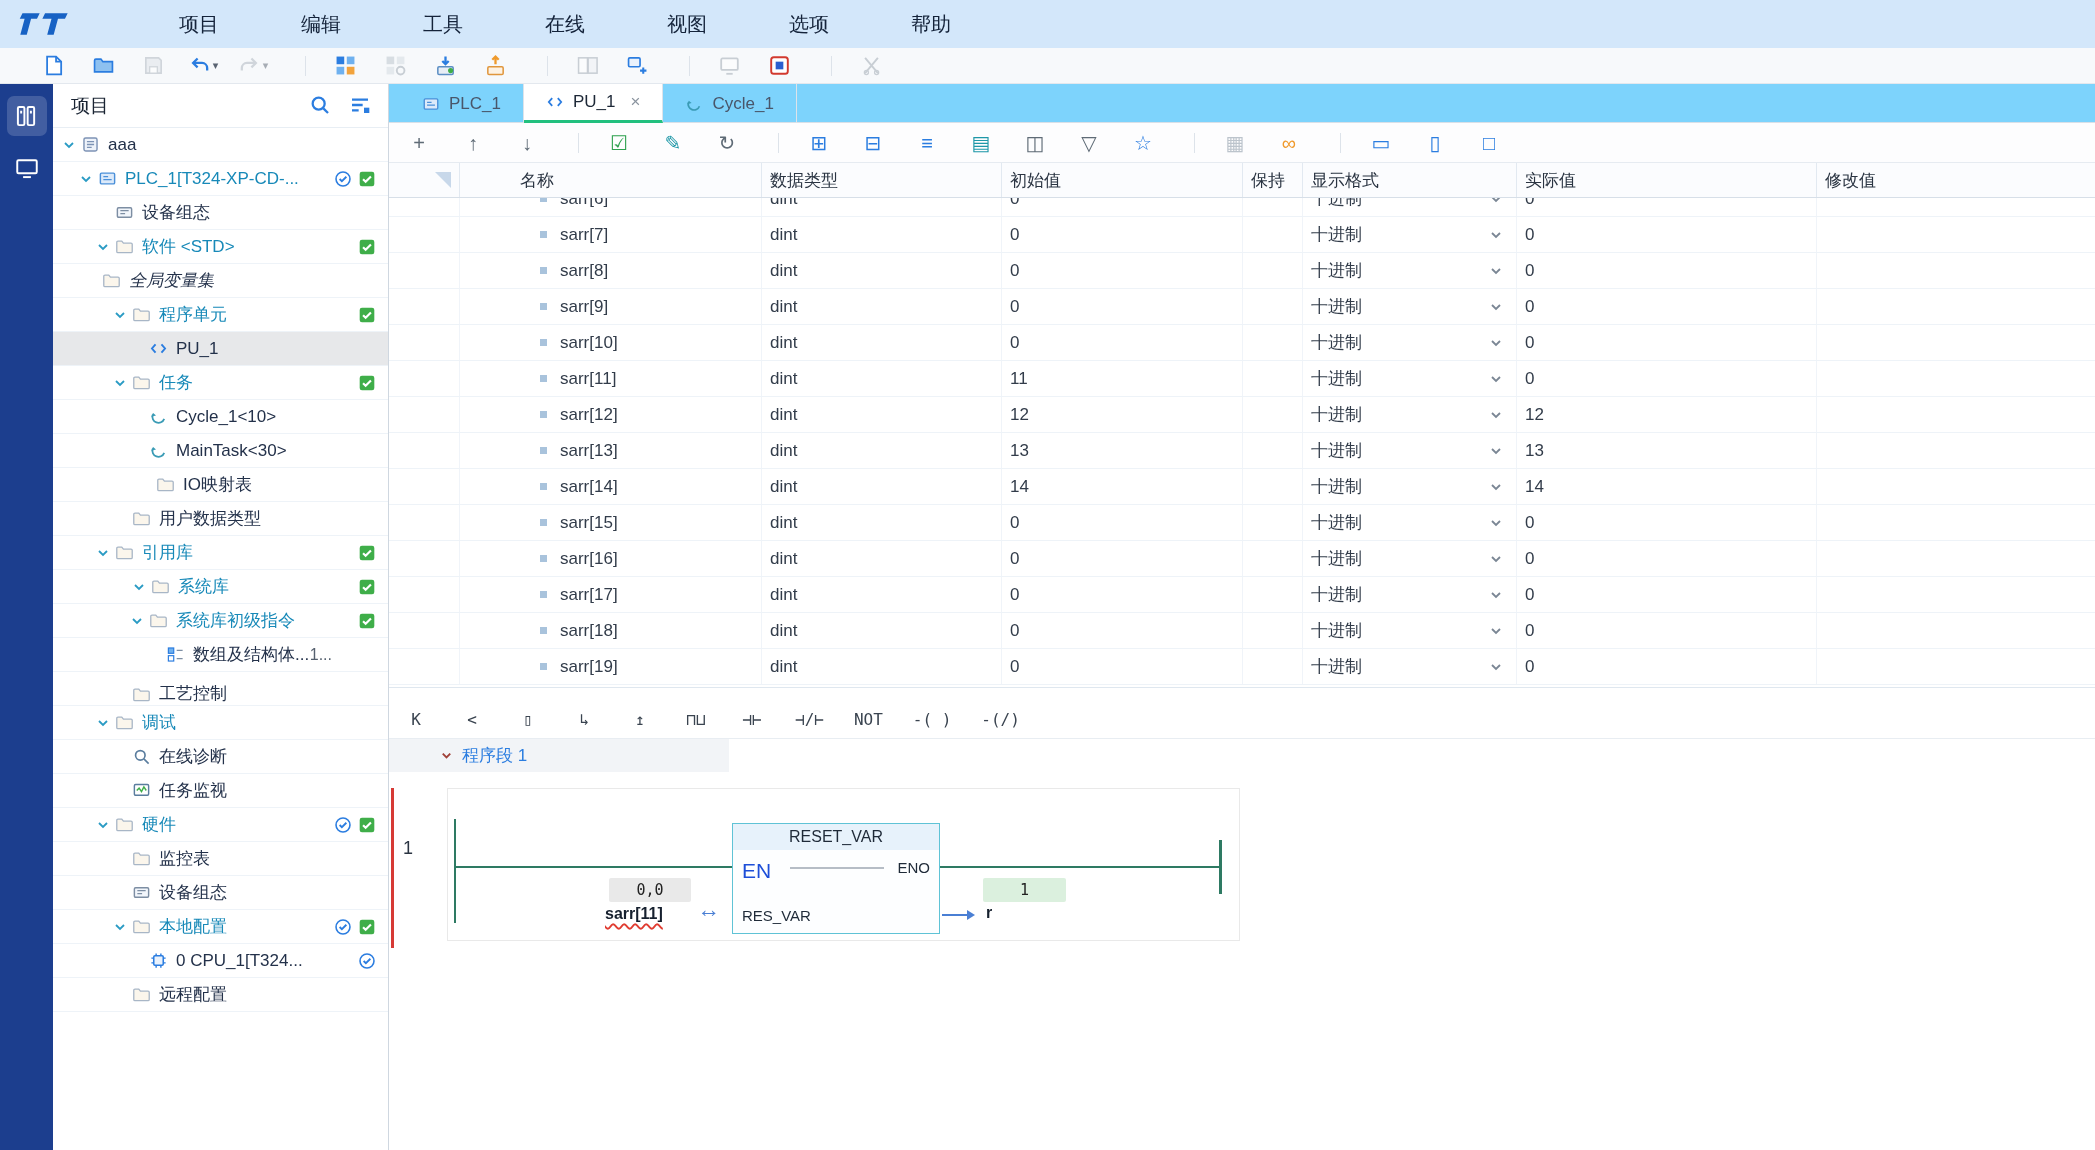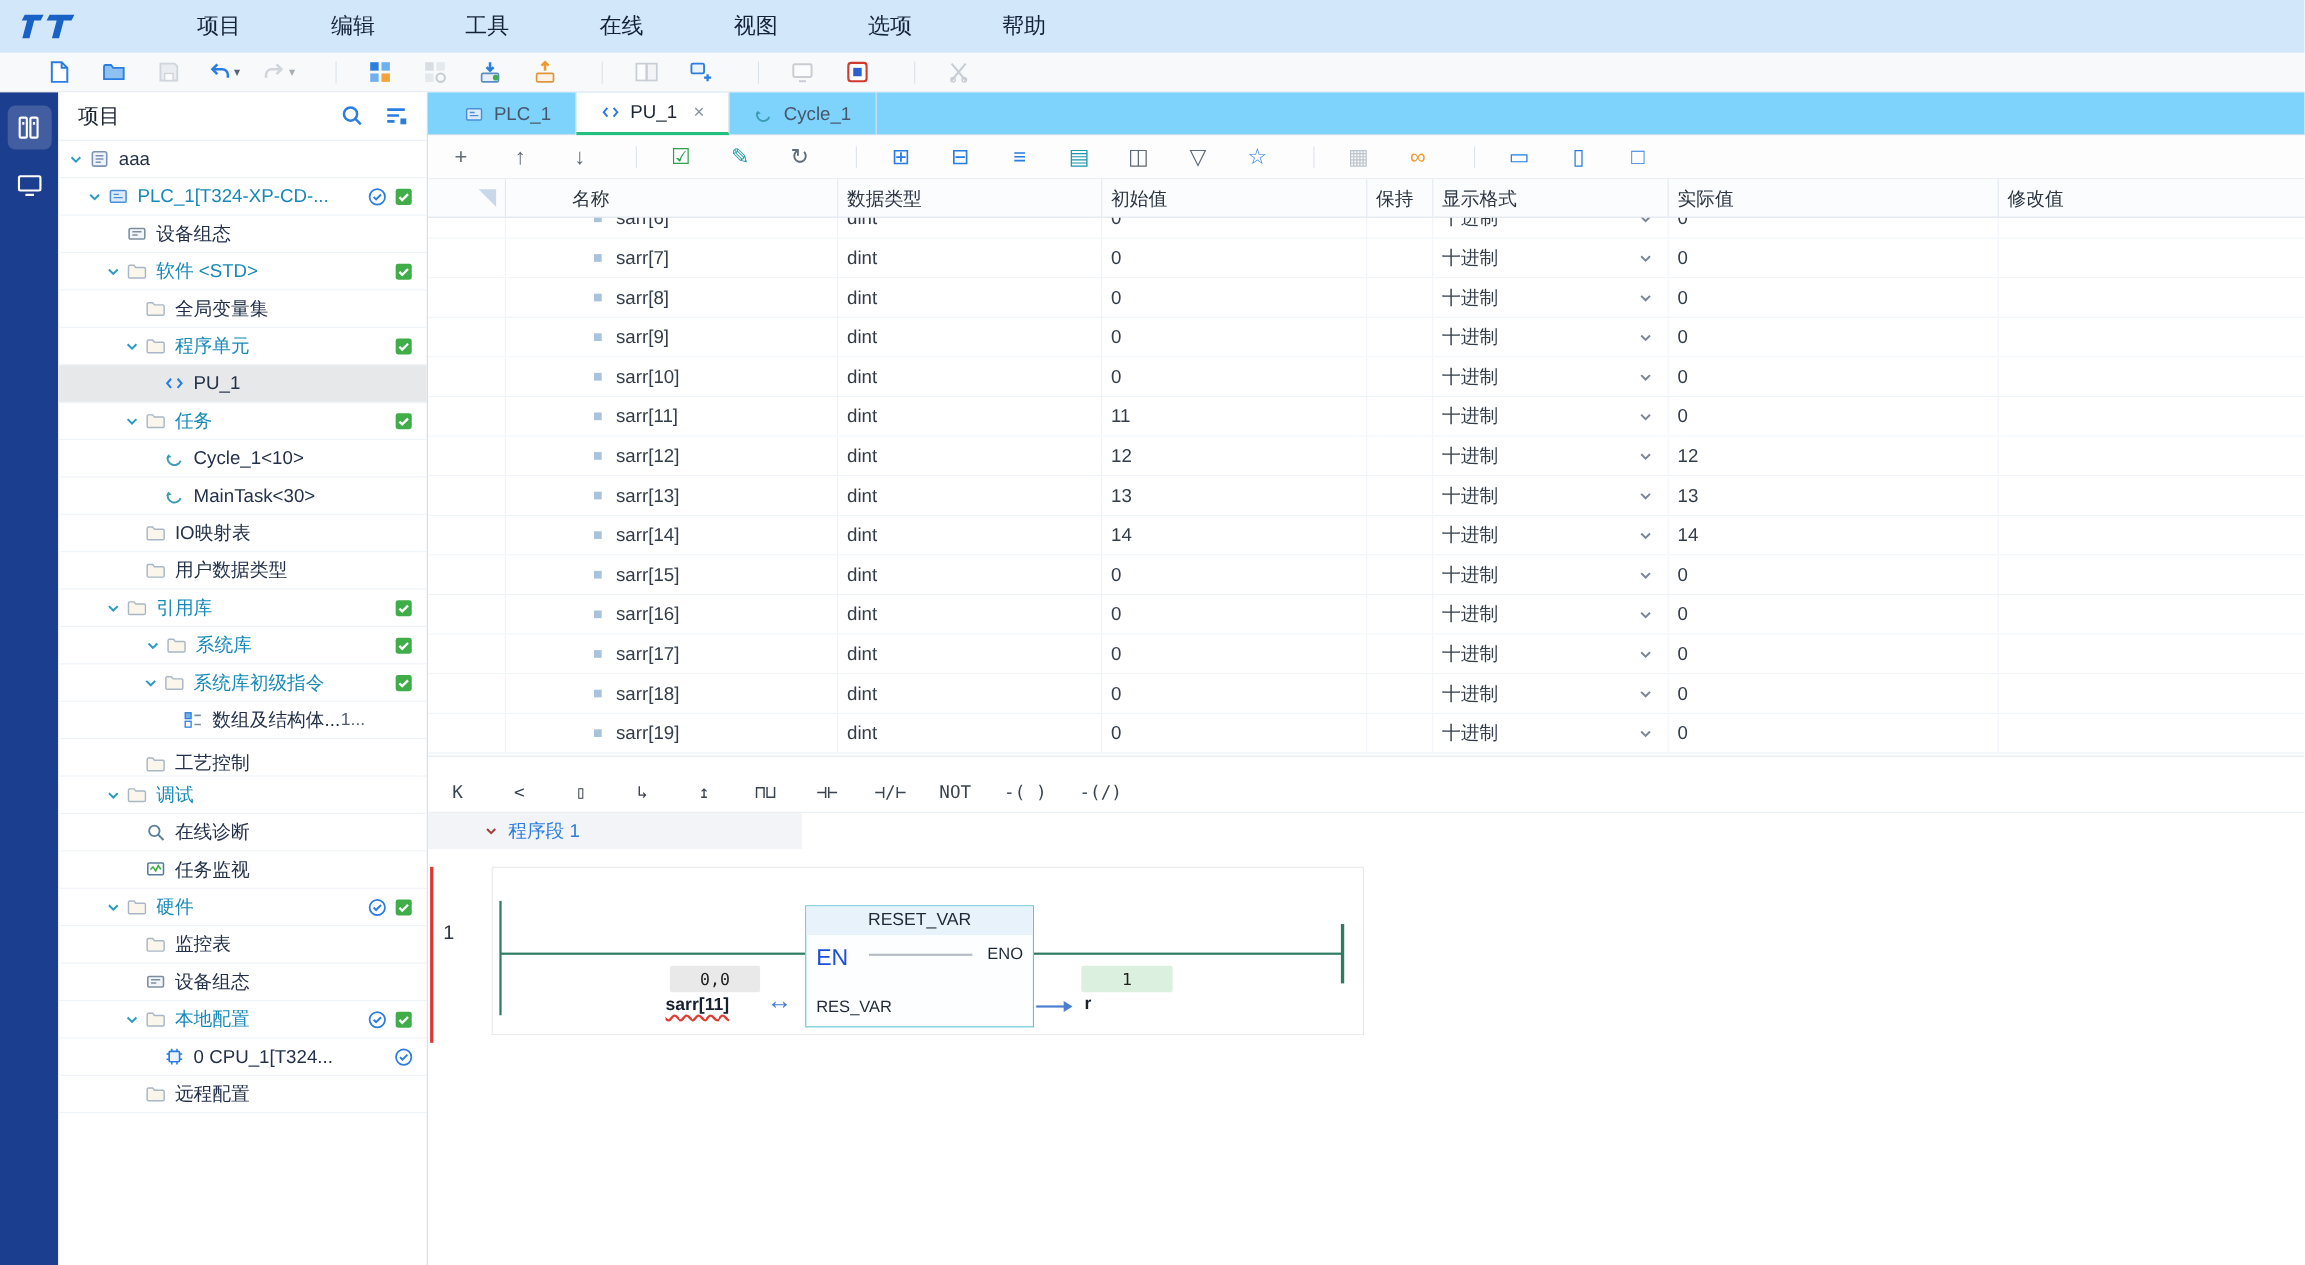--- a/index.html
+++ b/index.html
@@ -396,21 +396,21 @@
           <span class="tlabel">软件 &lt;STD&gt;</span>
           <span class="badges">
             <span class="badge">
               <svg viewBox="0 0 16 16">
                 <rect x="1.5" y="1.5" width="13" height="13" rx="2" fill="#3fae49"></rect>
                 <path d="M4.5 8.2l2.3 2.3 4.7-4.7" fill="none" stroke="#fff" stroke-width="1.9"></path>
               </svg>
             </span>
           </span>
         </div>
-        <div class="trow" style="padding-left: 59px;">
+        <div class="trow" style="padding-left: 29px; font-style: italic;">
           <span class="tchev empty">
             <svg viewBox="0 0 16 16">
               <path d="M4 6l4 4 4-4" fill="none" stroke="currentColor" stroke-width="1.8"></path>
             </svg>
           </span>
           <span class="icn ticn" style="display: flex;">
             <svg viewBox="0 0 16 16">
               <path d="M1.5 4.5a1 1 0 011-1h3.2l1.4 1.7h6.4a1 1 0 011 1v6a1 1 0 01-1 1h-11a1 1 0 01-1-1z" fill="#fbf6ec" stroke="#a8b6c6" stroke-width="1.1"></path>
             </svg>
           </span>
@@ -492,21 +492,21 @@
             </svg>
           </span>
           <span class="icn ticn" style="display: flex;">
             <svg viewBox="0 0 16 16">
               <path d="M12.8 10A5.1 5.1 0 113.2 6.4" fill="none" stroke="#3a9bb5" stroke-width="1.5"></path>
               <path d="M1.8 8.3L3.4 5l2.5 2.2z" fill="#3a9bb5"></path>
             </svg>
           </span>
           <span class="tlabel">MainTask&lt;30&gt;</span>
         </div>
-        <div class="trow" style="padding-left: 59px;">
+        <div class="trow" style="padding-left: 83px;">
           <span class="tchev empty">
             <svg viewBox="0 0 16 16">
               <path d="M4 6l4 4 4-4" fill="none" stroke="currentColor" stroke-width="1.8"></path>
             </svg>
           </span>
           <span class="icn ticn" style="display: flex;">
             <svg viewBox="0 0 16 16">
               <path d="M1.5 4.5a1 1 0 011-1h3.2l1.4 1.7h6.4a1 1 0 011 1v6a1 1 0 01-1 1h-11a1 1 0 01-1-1z" fill="#fbf6ec" stroke="#a8b6c6" stroke-width="1.1"></path>
             </svg>
           </span>

